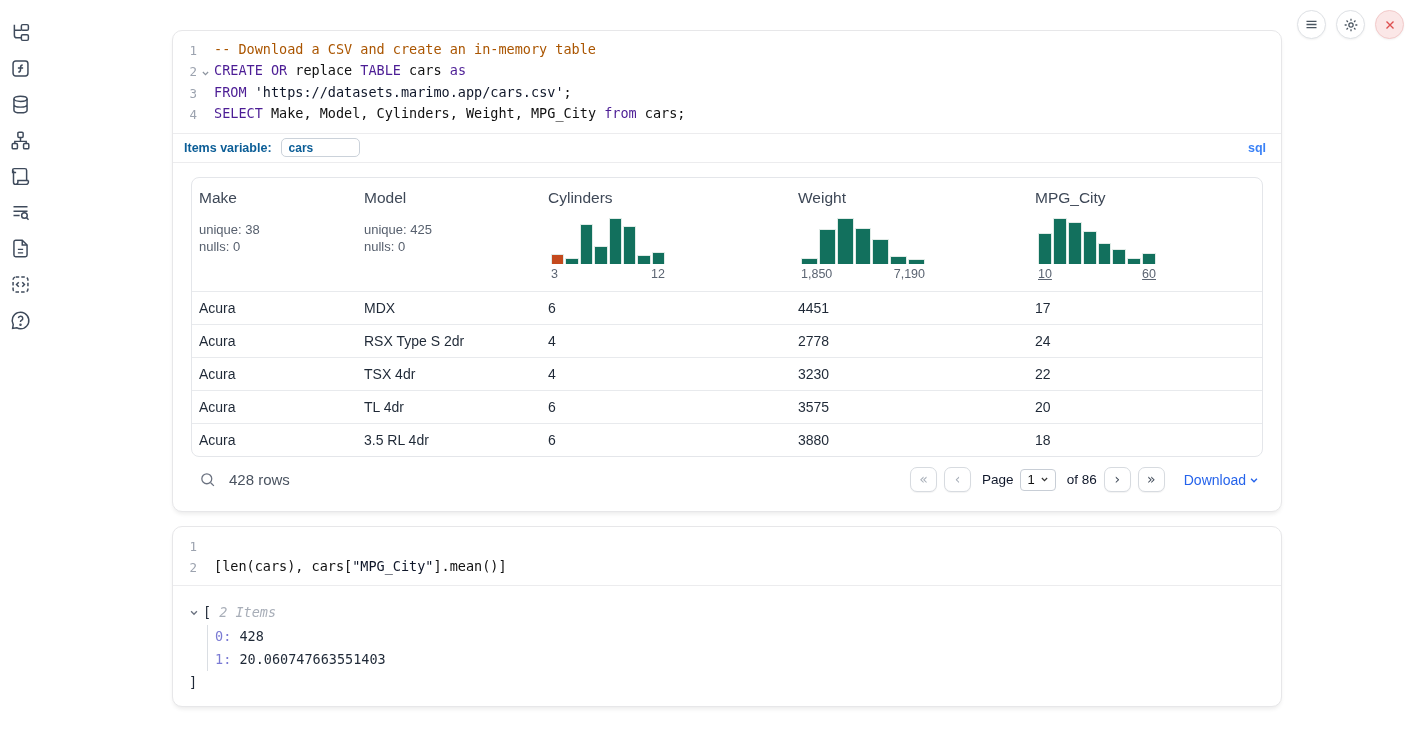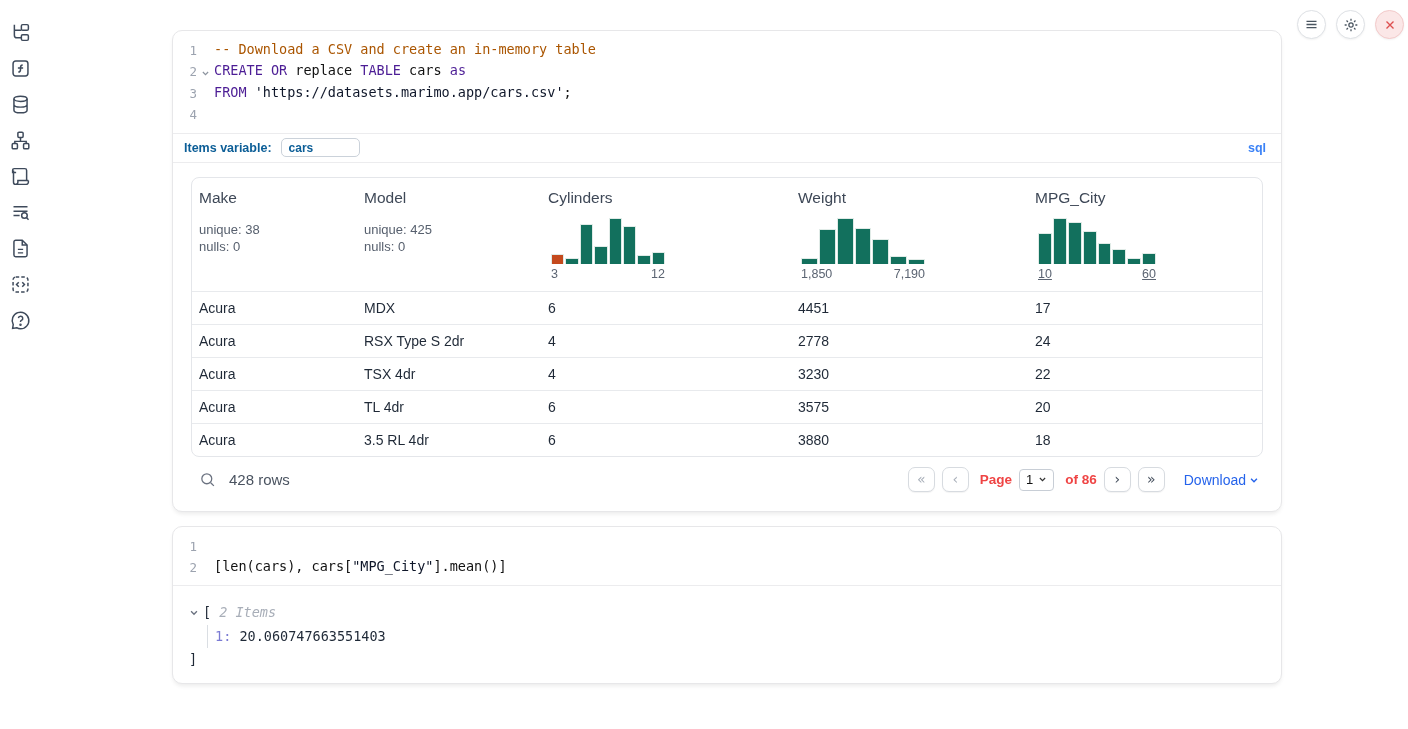--- a/index.html
+++ b/index.html
@@ -58,21 +58,21 @@
 
   
   .tfooter { display:flex; align-items:center; height:42px; padding:0 4px; margin-top:2px; }
   .search-btn { background:none; border:none; cursor:pointer; color:#6B7280; display:flex; padding:0 0 0 4px; }
   .row-count { font-size:15px; color:#4A5360; margin-left:13px; }
   .pager { margin-left:auto; display:flex; align-items:center; gap:7px; }
   .pg-btn { width:27px; height:25px; border:1px solid #D7DBE0; border-radius:7px; background:#fff; cursor:pointer;
     display:flex; align-items:center; justify-content:center; font-size:14px; color:#444E5C; box-shadow:0 1px 1px rgba(0,0,0,.05);
     font-family:"DejaVu Sans",sans-serif; line-height:1; padding-bottom:2px; }
   .pg-btn.disabled { color:#A8AFB9; }
-  .pg-label { font-size:13.5px; color:#ef4444; margin-left:4px;font-weight:bold; }
+  .pg-label { font-size:13.5px; color:#0f172a; margin-left:4px; }
   .pg-select { display:flex; align-items:center; gap:5px; border:1px solid #C8CED6; border-radius:4px; height:22px;
     padding:0 6px; font-size:13px; color:#111; background:#fff; cursor:pointer; }
   .download { color:#2563EB; font-size:14px; display:flex; align-items:center; gap:3px; margin-left:12px;
     background:none; border:none; cursor:pointer; }
 
   
   .py-output { border-top:1px solid #ECECEE; padding:18px 16px 16px; font-family:"DejaVu Sans Mono",monospace;
     font-size:13.5px; color:#1F2937; }
   .tree-head { display:flex; align-items:center; gap:4px; }
   .tree-chev { cursor:pointer; display:flex; padding-top:2px; }
@@ -184,20 +184,21 @@
           <span class="cc"><span class="tok-kw">CREATE</span><span> </span><span class="tok-kw">OR</span><span> replace </span><span class="tok-kw">TABLE</span><span> cars </span><span class="tok-kw">as</span></span>
         </div>
         <div class="cl">
           <span class="ln">3</span>
           <span class="fold"></span>
           <span class="cc"><span class="tok-kw">FROM</span><span> </span><span class="tok-str">'https://datasets.marimo.app/cars.csv'</span><span>;</span></span>
         </div>
         <div class="cl">
           <span class="ln">4</span>
           <span class="fold"></span>
+          <span class="cc"><span class="tok-kw">SELECT</span><span> Make, Model, Cylinders, Weight, MPG_City </span><span class="tok-kw">from</span><span> cars;</span></span>
         </div>
       </div>
 
     <div class="outvar">
       <span class="outvar-label">Items variable:</span>
       <input class="outvar-input" value="cars" style="">
       <span class="lang-badge">sql</span>
     </div>
 
     <div class="cell-output">
@@ -361,19 +362,20 @@
       <div class="tree-head">
         <span class="tree-chev">
             <svg width="10" height="10" viewBox="0 0 12 12" fill="none" stroke="#6B7280" stroke-width="1.6">
               <path d="M2.5 4l3.5 3.5L9.5 4"></path>
             </svg>
           </span>
         <span>[</span>
         <span class="tree-items-label">2 Items</span>
       </div>
       <div class="tree-entries" id="tree-entries">
+          <div class="tree-row"><span class="tree-idx">0:</span><span> 428</span></div>
           <div class="tree-row"><span class="tree-idx">1:</span><span> 20.060747663551403</span></div>
         </div>
       <div class="tree-close">]</div>
     </div>
   </section>
 
 </main>
 
 </body></html>

